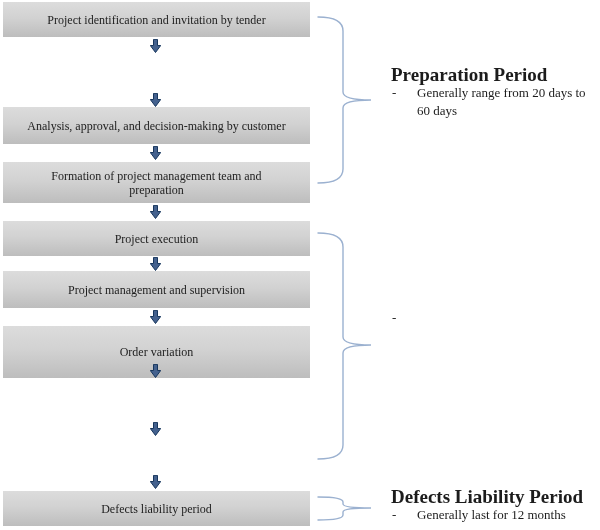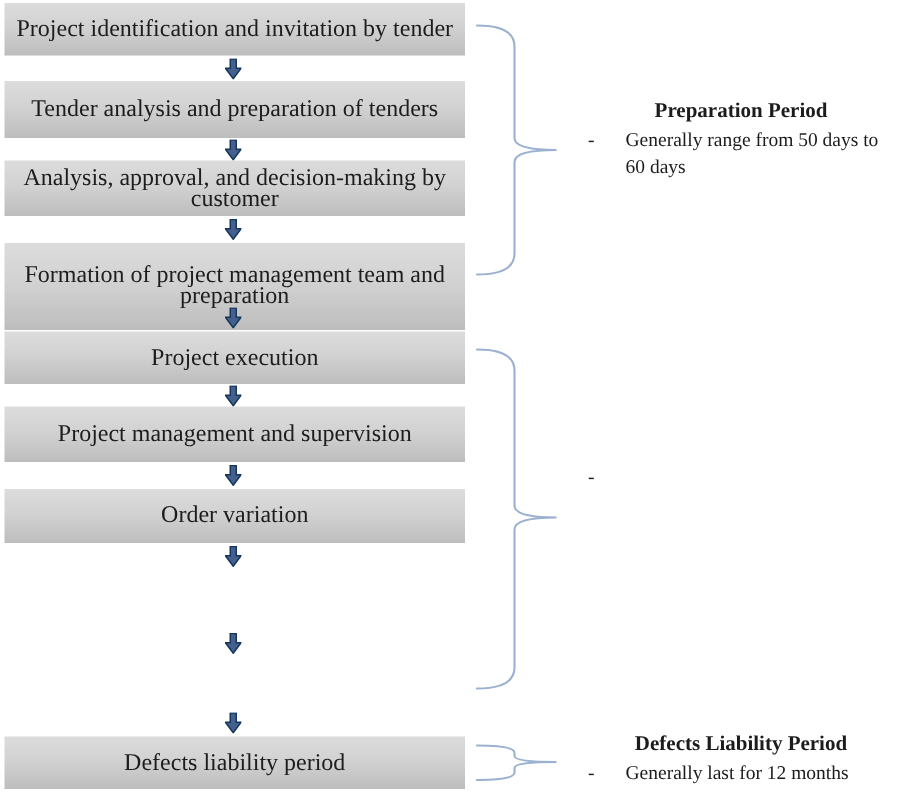--- a/index.html
+++ b/index.html
@@ -22,21 +22,21 @@
     width: 307px;
     background: linear-gradient(180deg, #dcdcdc 0%, #d2d2d2 45%, #bdbdbd 100%);
     display: flex;
     align-items: center;
     justify-content: center;
   }
   .box span {
     display: block;
     width: 100%;
     text-align: center;
-    font-size: 16px;
+    font-size: 12px;
     line-height: 14px;
     white-space: pre-line;
     color: #1d1d1d;
   }
   .arrow {
     position: absolute;
     left: 150px;
     width: 11px;
     height: 14px;
   }
@@ -59,23 +59,22 @@
   }
   .phase {
     position: absolute;
     left: 391px;
     width: 206px;
     font-size: 13px;
     line-height: 18px;
   }
   .phase-title {
     font-weight: bold;
-    font-size: 14px;
+    font-size: 19px;
     line-height: 18px;
-    text-align: center;
   }
   .phase-bullet {
     display: flex;
     align-items: flex-start;
   }
   .dash {
     flex: 0 0 26px;
     width: 26px;
     padding-left: 1px;
     box-sizing: border-box;
@@ -85,37 +84,34 @@
   .ptext-2 { width: 184px; }
 </style>
 </head>
 <body>
 
 <div class="stage">
 
   <div class="box" style="top:2px;height:35px">
       <span>Project identification and invitation by tender</span>
     </div>
-  <div class="box" style="top:54px;height:38px">
-      <span>Tender analysis and preparation of tenders</span>
-    </div>
   <div class="box" style="top:107px;height:37px">
       <span>Analysis, approval, and decision-making by customer</span>
     </div>
-  <div class="box" style="top:162px;height:58px">
+  <div class="box" style="top:162px;height:41px">
       <span>Formation of project management team and
 preparation</span>
     </div>
   <div class="box" style="top:271px;height:37px">
       <span>Project management and supervision</span>
     </div>
   <div class="box" style="top:221px;height:35px">
       <span>Project execution</span>
     </div>
-  <div class="box" style="top:326px;height:36px">
+  <div class="box" style="top:326px;height:52px">
       <span>Order variation</span>
     </div>
   <div class="box" style="top:491px;height:35px">
       <span>Defects liability period</span>
     </div>
 
   <svg class="arrow" style="top:39px" viewBox="0 0 11 14">
       <polygon points="3.5,0.4 7.5,0.4 7.5,6.5 10.7,6.5 5.5,13.5 0.3,6.5 3.5,6.5" fill="#44618e"></polygon>
     </svg>
   <svg class="arrow" style="top:93px" viewBox="0 0 11 14">
@@ -146,21 +142,21 @@
   <svg class="braces" viewBox="0 0 70 530">
     <path d="M 8 17 Q 33 17 33 31 L 33 92 Q 33 100 61 100 Q 33 100 33 108 L 33 169 Q 33 183 8 183" stroke="#9bb1d0"></path>
     <path d="M 8 233 Q 33 233 33 247 L 33 337 Q 33 345 61 345 Q 33 345 33 353 L 33 445 Q 33 459 8 459" stroke="#9bb1d0"></path>
     <path d="M 8 497 Q 33 497 33 502 L 33 504 Q 33 508 61 508 Q 33 508 33 512 L 33 515 Q 33 520 8 520" stroke="#9bb1d0"></path>
   </svg>
 
   <div class="phase" style="top:66px">
     <div class="phase-title">Preparation Period</div>
     <div class="phase-bullet">
       <span class="dash">-</span>
-      <span class="ptext-0">Generally range from 50 days to 60 days</span>
+      <span class="ptext-0">Generally range from 20 days to 60 days</span>
     </div>
   </div>
 
   <div class="phase" style="top:309px">
     <div class="phase-bullet">
       <span class="dash">-</span>
     </div>
   </div>
 
   <div class="phase" style="top:488px">

